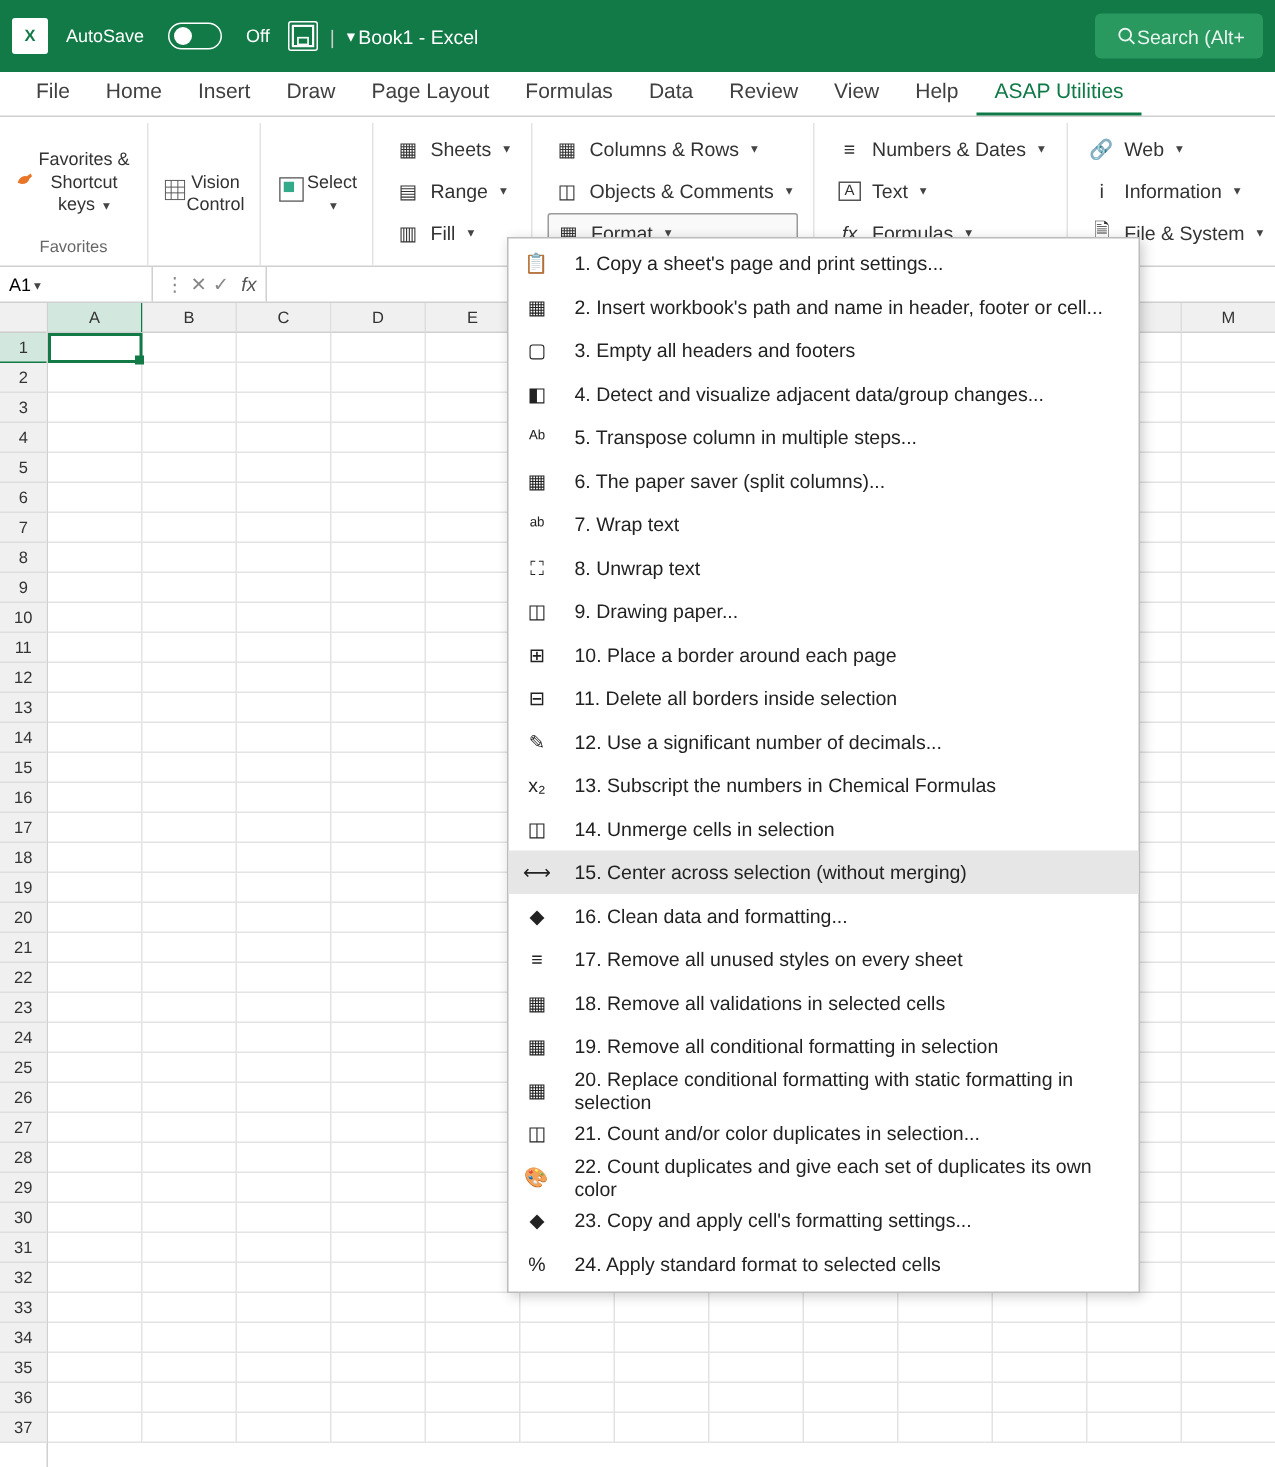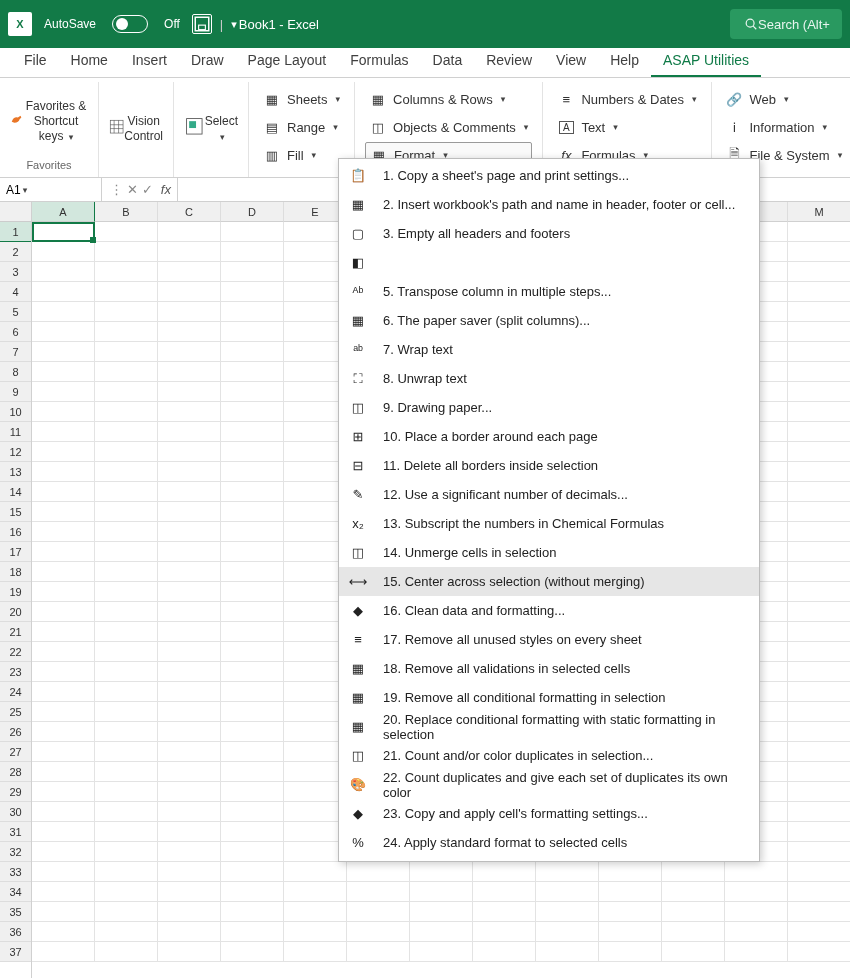--- a/index.html
+++ b/index.html
@@ -877,20 +877,21 @@
     <div class="menu-item">
       <span class="menu-ic">▦</span>
       <span class="menu-label">2. Insert workbook's path and name in header, footer or cell...</span>
     </div>
     <div class="menu-item">
       <span class="menu-ic">▢</span>
       <span class="menu-label">3. Empty all headers and footers</span>
     </div>
     <div class="menu-item">
       <span class="menu-ic">◧</span>
+      <span class="menu-label">4. Detect and visualize adjacent data/group changes...</span>
     </div>
     <div class="menu-item">
       <span class="menu-ic">ᴬᵇ</span>
       <span class="menu-label">5. Transpose column in multiple steps...</span>
     </div>
     <div class="menu-item">
       <span class="menu-ic">▦</span>
       <span class="menu-label">6. The paper saver (split columns)...</span>
     </div>
     <div class="menu-item">

